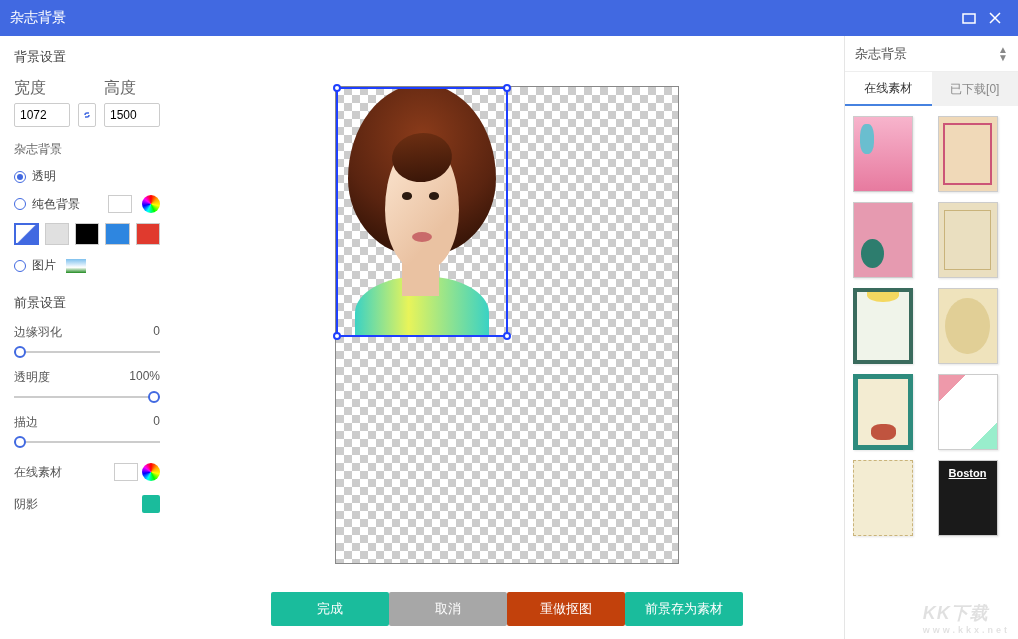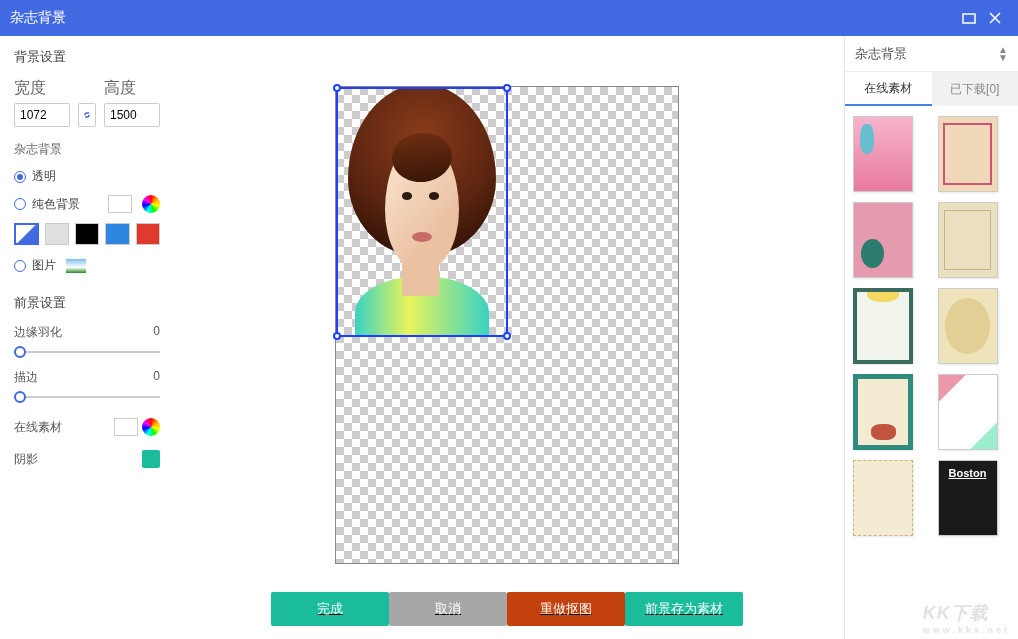--- a/index.html
+++ b/index.html
@@ -56,21 +56,21 @@
 .face { position:absolute; left:28%; top:22%; width:44%; height:52%; border-radius:46% 46% 50% 50%/55% 55% 50% 50%; background: linear-gradient(130deg, #f7dcc4 20%, #eac2a2 70%); }
 .fringe { position:absolute; left:32%; top:18%; width:36%; height:20%; border-radius:50%; background: linear-gradient(#6b2e12,#3a1608); transform: rotate(-6deg); }
 .eye { position:absolute; width:6%; height:3%; background:#2b1a10; border-radius:50%; }
 .eye.l { left:38%; top:42%; } .eye.r { left:54%; top:42%; }
 .lips { position:absolute; left:44%; top:58%; width:12%; height:4%; background:#c96a6a; border-radius:50%; }
 .neck { position:absolute; left:38%; top:66%; width:22%; height:18%; background:#eac2a2; }
 .shoulders { position:absolute; left:10%; bottom:-6%; width:80%; height:30%; border-radius:50% 50% 0 0; background: linear-gradient(90deg,#3ad2c4 0%,#e8f45a 40%,#3ad2c4 100%); }
 .handle { position: absolute; width: 8px; height: 8px; background: #fff; border: 2px solid #1e3fff; border-radius: 50%; }
 .h-tl { left:-5px; top:-5px; } .h-tr { right:-5px; top:-5px; } .h-bl { left:-5px; bottom:-5px; } .h-br { right:-5px; bottom:-5px; }
 
-.btn-row { display: flex; margin-top: 28px; text-decoration: underline; }
+.btn-row { display: flex; margin-top: 28px; }
 .btn { width: 118px; height: 34px; border: none; color: #fff; font-size: 13px; border-radius: 2px; cursor: pointer; }
 .btn-green { background: #1abc9c; } .btn-gray { background: #a7a7a7; } .btn-blue { background: #c2410c; }
 
 
 .right-head { height: 36px; display: flex; align-items: center; padding: 0 10px; font-size: 13px; color: #555; border-bottom: 1px solid #eee; }
 .right-head .updown { margin-left: auto; color: #888; font-size: 10px; line-height: 8px; cursor: pointer; }
 .tabs { display: flex; height: 34px; font-size: 12px; }
 .tab { flex: 1; display: flex; align-items: center; justify-content: center; cursor: pointer; color: #555; }
 .tab.inactive { background: #f1f1f1; color: #888; }
 .tab.active { border-bottom: 2px solid #4682e0; color: #333; }
@@ -158,20 +158,30 @@
       <div class="slider-head">
         <span>边缘羽化</span>
         <span>0</span>
       </div>
       <div class="slider">
           <div class="slider-track"></div>
           <div class="slider-thumb" style="left:0"></div>
         </div>
     </div>
 
+    <div class="slider-row">
+      <div class="slider-head">
+        <span>透明度</span>
+        <span>100%</span>
+      </div>
+      <div class="slider">
+          <div class="slider-track"></div>
+          <div class="slider-thumb" style="left:calc(100% - 12px)"></div>
+        </div>
+    </div>
 
     <div class="slider-row">
       <div class="slider-head">
         <span>描边</span>
         <span>0</span>
       </div>
       <div class="slider">
           <div class="slider-track"></div>
           <div class="slider-thumb" style="left:0"></div>
         </div>

